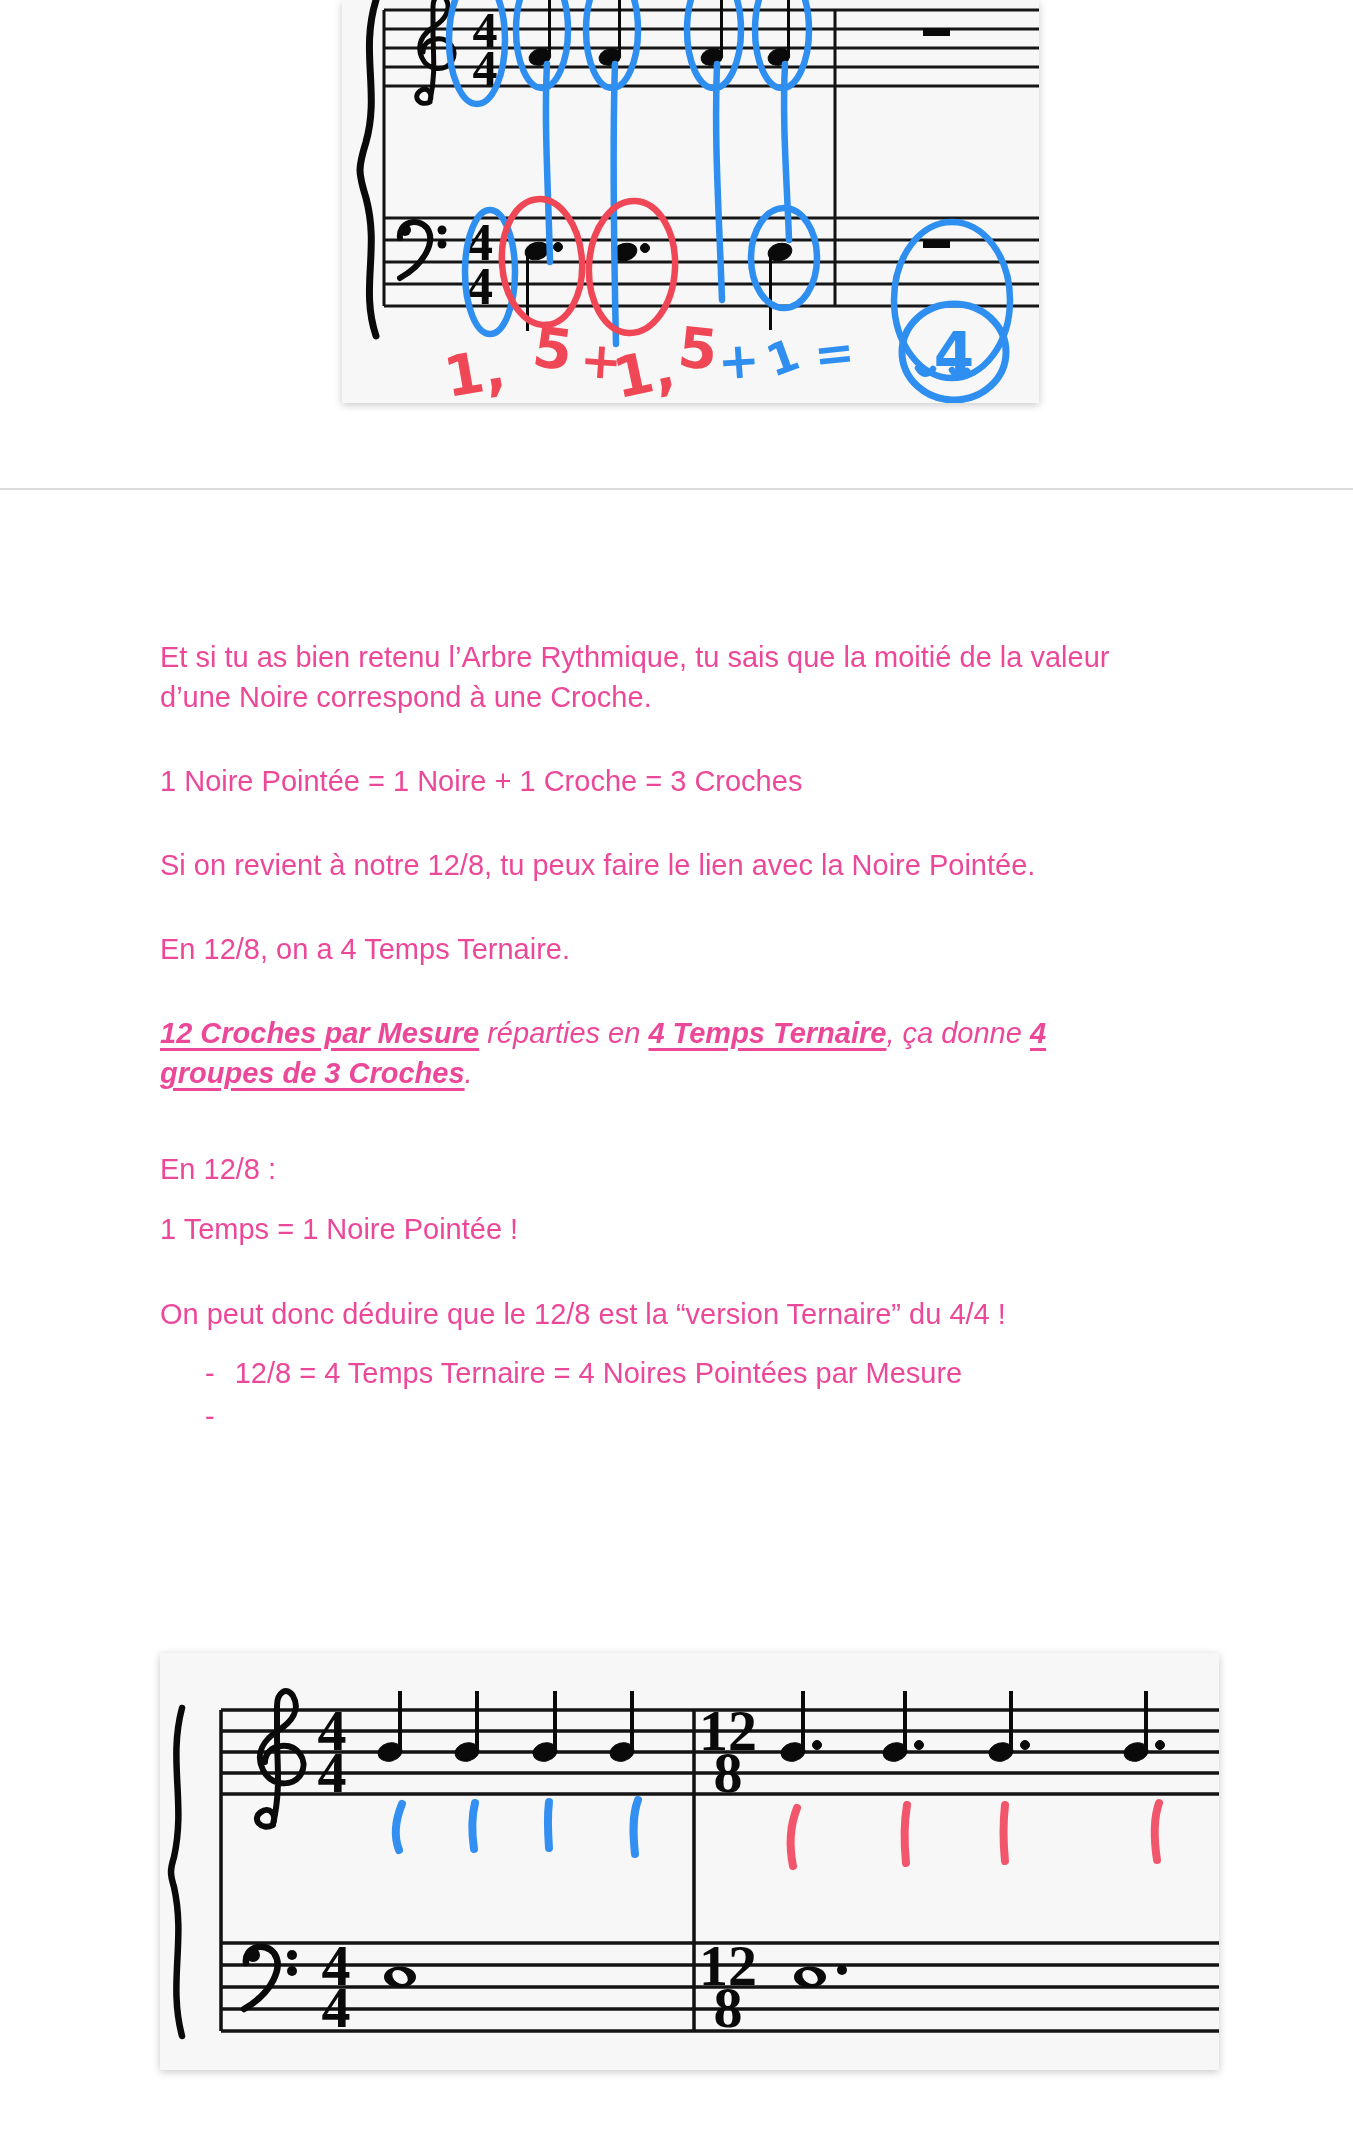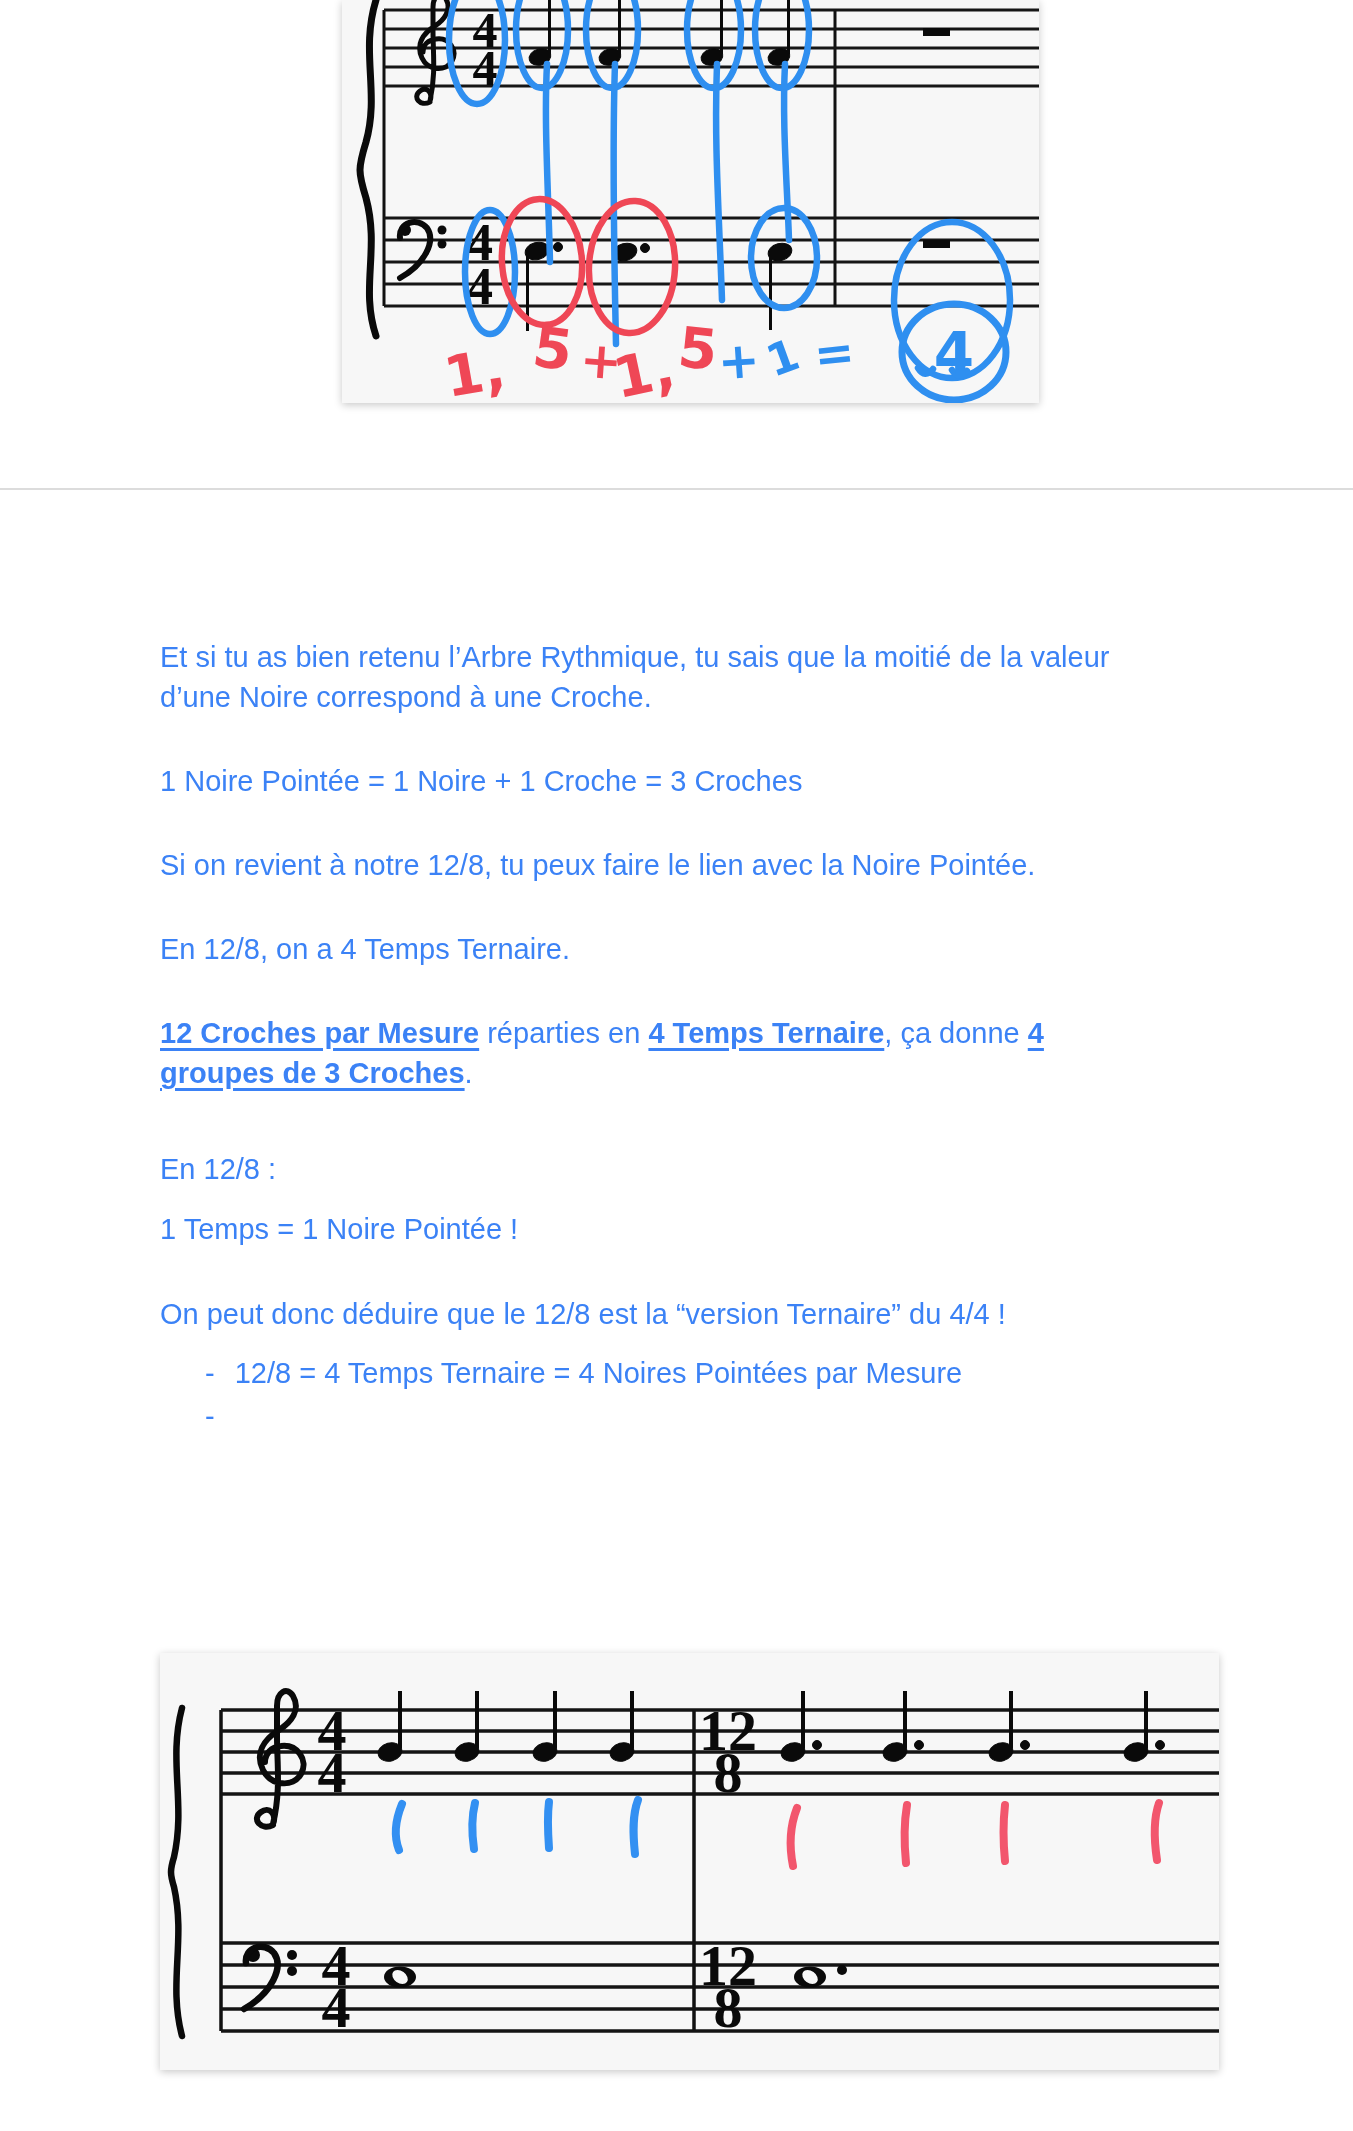--- a/index.html
+++ b/index.html
@@ -6,23 +6,23 @@
   #page{position:relative;width:1353px;height:2131px;background:#ffffff;overflow:hidden;
         font-family:"Liberation Sans", sans-serif;color:#1b1b1b;}
 
   .score-card{position:absolute;background:#f7f7f7;box-shadow:0 2px 8px rgba(0,0,0,0.22);overflow:hidden;}
   #top-score{left:342px;top:0;width:697px;height:403px;}
   #bottom-score{left:160px;top:1653px;width:1059px;height:417px;}
 
   #divider{position:absolute;left:0;top:488px;width:100%;height:2px;background:#dcdcdc;}
 
   #text-block{position:absolute;left:160px;top:637px;width:1000px;
-              font-size:29px;line-height:40px;color:#3b82f6;}
+              font-size:29px;line-height:40px;color:#ec4899;}
   #text-block p{margin:0 0 44px 0;}
-  #text-block p.after-bold{margin-bottom:56px;}
+  #text-block p.after-bold{margin-bottom:56px;font-style:italic;}
   .bu{font-weight:700;text-decoration:underline;text-decoration-thickness:2.5px;text-underline-offset:5px;}
   #deduction-list{margin:0 0 0 45px;padding:0;list-style:none;}
   #deduction-list li{display:flex;gap:20px;line-height:40px;margin-bottom:3px;}
 
   svg text.ts{font-family:"Liberation Serif", serif;font-weight:700;fill:#0a0a0a;text-anchor:middle;}
   svg text.hand{font-family:"DejaVu Sans", sans-serif;font-weight:700;text-anchor:middle;}
 </style>
 </head>
 <body>
 

